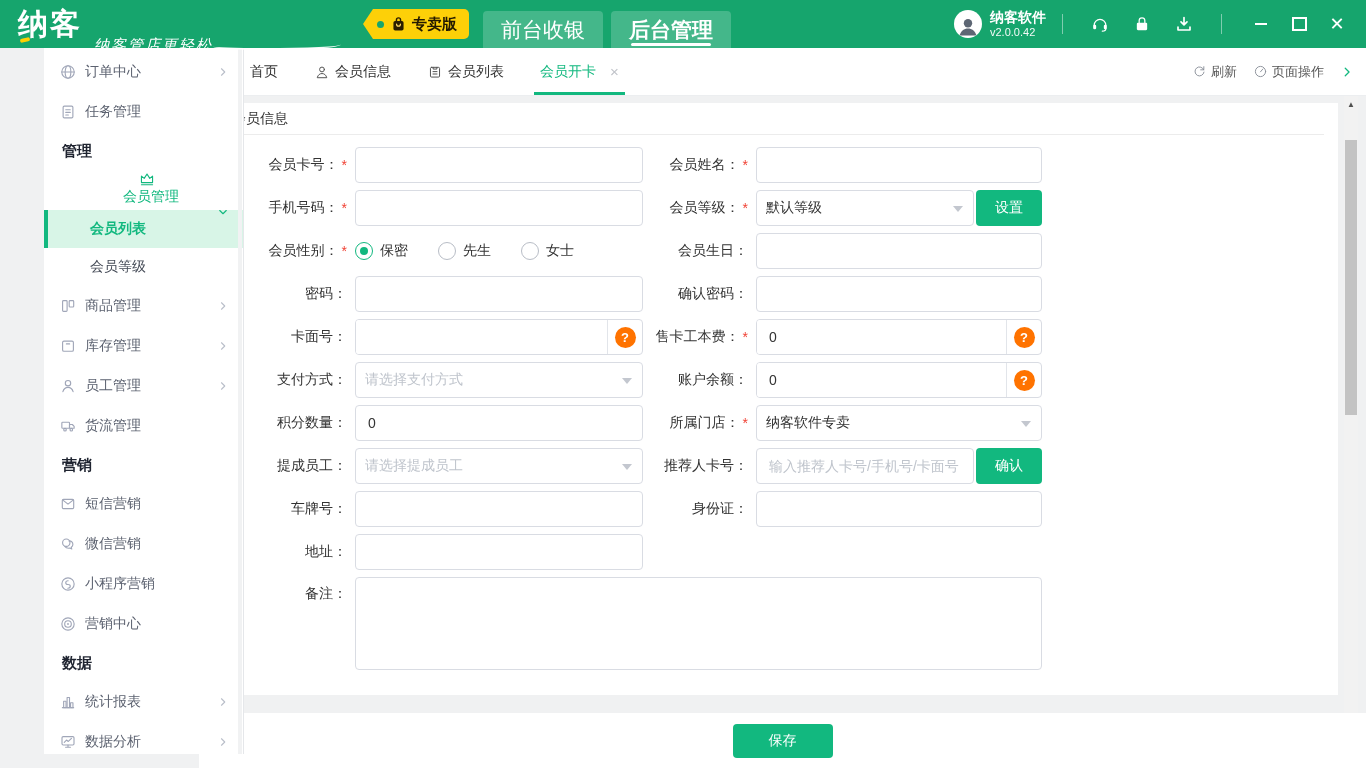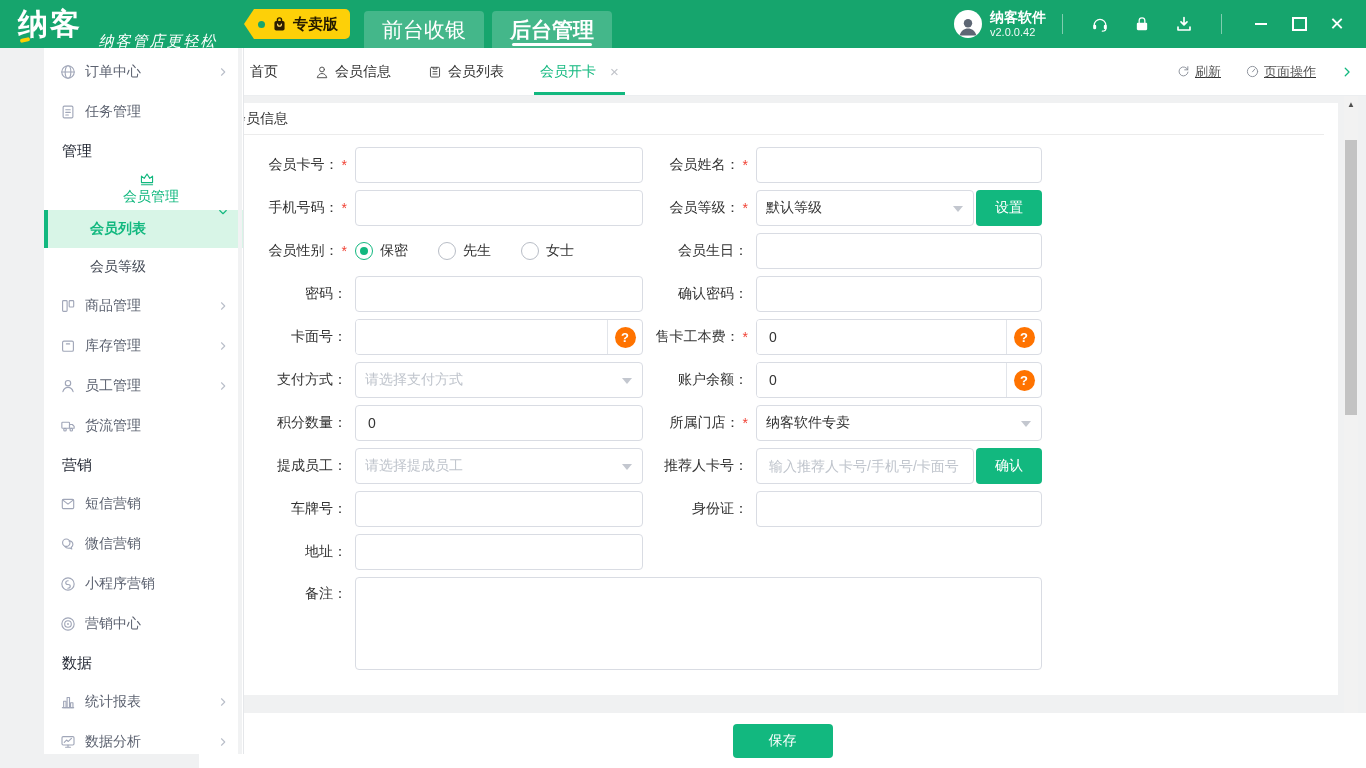--- a/index.html
+++ b/index.html
@@ -8,21 +8,21 @@
   .icon{display:inline-flex;width:18px;height:18px;flex:none;}
   .icon svg{width:100%;height:100%;fill:none;stroke:currentColor;stroke-width:1.5;stroke-linecap:round;stroke-linejoin:round;}
   .icon.sm{width:12px;height:12px;}
   .icon.sm2{width:15px;height:15px;}
 
   
   .topbar{position:absolute;left:0;top:0;width:1366px;height:48px;background:#16a56d;display:flex;align-items:center;z-index:5;}
   .logo-wrap{margin-left:18px;position:relative;}
   .logo{color:#fff;font-size:30px;font-weight:bold;letter-spacing:2px;line-height:48px;}
   .logo-tick{position:absolute;left:2px;bottom:6px;width:10px;height:4px;background:#ffd100;border-radius:2px;transform:rotate(-12deg);}
-  .slogan-wrap{margin-left:12px;display:flex;flex-direction:column;align-items:center;margin-top:43px;}
+  .slogan-wrap{margin-left:12px;display:flex;flex-direction:row;align-items:center;margin-top:43px;}
   .slogan{color:#fff;font-size:15px;font-style:italic;letter-spacing:2px;white-space:nowrap;}
   .swoosh{width:128px;height:7px;border-bottom:2px solid rgba(255,255,255,.95);border-radius:0 0 60% 40%;}
   .badge{margin-left:22px;height:30px;background:#fdd008;border-radius:5px;display:flex;align-items:center;padding:0 12px 0 14px;position:relative;clip-path:polygon(10px 0,100% 0,100% 100%,10px 100%,0 50%);}
   .badge-hole{width:7px;height:7px;background:#16a56d;border-radius:50%;margin-right:5px;}
   .badge-bag{width:19px;height:19px;margin-right:4px;}
   .badge-text{font-size:15px;font-weight:bold;color:#241a00;}
   .hnav{margin-left:14px;align-self:flex-end;display:flex;gap:8px;}
   .hnav-btn{border:none;cursor:pointer;height:37px;padding:0 18px;background:rgba(255,255,255,.2);color:#fff;font-size:21px;border-radius:4px 4px 0 0;position:relative;font-family:inherit;}
   .hnav-btn.active{font-weight:bold;}
   .hnav-btn.active::after{content:"";position:absolute;left:20px;right:20px;bottom:2px;height:3px;background:#fff;border-radius:2px;}
@@ -43,33 +43,33 @@
   
   .sidebar{position:absolute;left:0;top:48px;width:199px;bottom:14px;background:#fff;border-right:1px solid #e5e7ea;z-index:4;margin-left:44px;}
   .side-scroll{position:absolute;right:1px;top:0;bottom:0;width:4px;background:#f1f2f3;}
   .side-menu{padding-top:4px;}
   .side-item{height:40px;display:flex;align-items:center;padding-left:15px;cursor:pointer;color:#5c6270;font-size:14px;}
   .side-item .icon{color:#a0a6b8;margin-right:8px;}
   .side-item .chev{margin-left:auto;margin-right:14px;color:#b9bec9;}
   .side-item.parent-active{color:#12b87f;flex-direction:column;}
   .side-item.parent-active .icon{color:#12b87f;}
   .side-item.parent-active .chev{color:#12b87f;}
-  .side-section{height:38px;display:flex;align-items:center;padding-left:18px;font-size:15px;font-weight:normal;color:#1f2430;}
+  .side-section{height:38px;display:flex;align-items:center;padding-left:18px;font-size:15px;font-weight:bold;color:#1f2430;}
   .side-subitem{height:38px;display:flex;align-items:center;padding-left:46px;font-size:14px;color:#444a56;cursor:pointer;}
   .side-subitem.selected{background:#d8f5e7;border-left:4px solid #12b87f;padding-left:42px;color:#12b87f;font-weight:bold;}
 
   
   .tabbar{position:absolute;left:199px;top:48px;right:0;height:47px;background:#fff;border-bottom:1px solid #eceef0;display:flex;align-items:center;z-index:3;}
   .tabs{display:flex;height:100%;margin-left:30px;gap:36px;}
   .tab{display:flex;align-items:center;gap:5px;font-size:14px;color:#333;cursor:pointer;position:relative;height:100%;}
   .tab .icon{width:16px;height:16px;color:#555;}
   .tab.active{color:#12b87f;}
   .tab.active::after{content:"";position:absolute;left:-6px;right:-6px;bottom:0;height:3px;background:#12b87f;}
   .tab .tclose{color:#c0c3c9;font-size:15px;margin-left:9px;}
-  .tab-actions{margin-left:auto;margin-right:12px;display:flex;align-items:center;gap:24px;text-decoration:underline;}
+  .tab-actions{margin-left:auto;margin-right:12px;display:flex;align-items:center;gap:16px;}
   .taction{display:flex;align-items:center;gap:4px;font-size:13px;color:#555;cursor:pointer;}
   .taction .icon{color:#8a8f99;}
   .grn-chev{color:#12b87f;width:14px;height:14px;cursor:pointer;}
 
   
   .content{position:absolute;left:199px;top:95px;right:0;bottom:0;background:#f0f1f2;}
   .panel{position:absolute;left:9px;top:8px;width:1130px;height:592px;background:#fff;}
   .panel-title{padding:7px 0 6px 24px;font-size:14px;color:#333;}
   .panel-divider{border-bottom:1px solid #ececec;margin:0 14px;}
   .form-rows{padding:12px 0 0 16px;}

